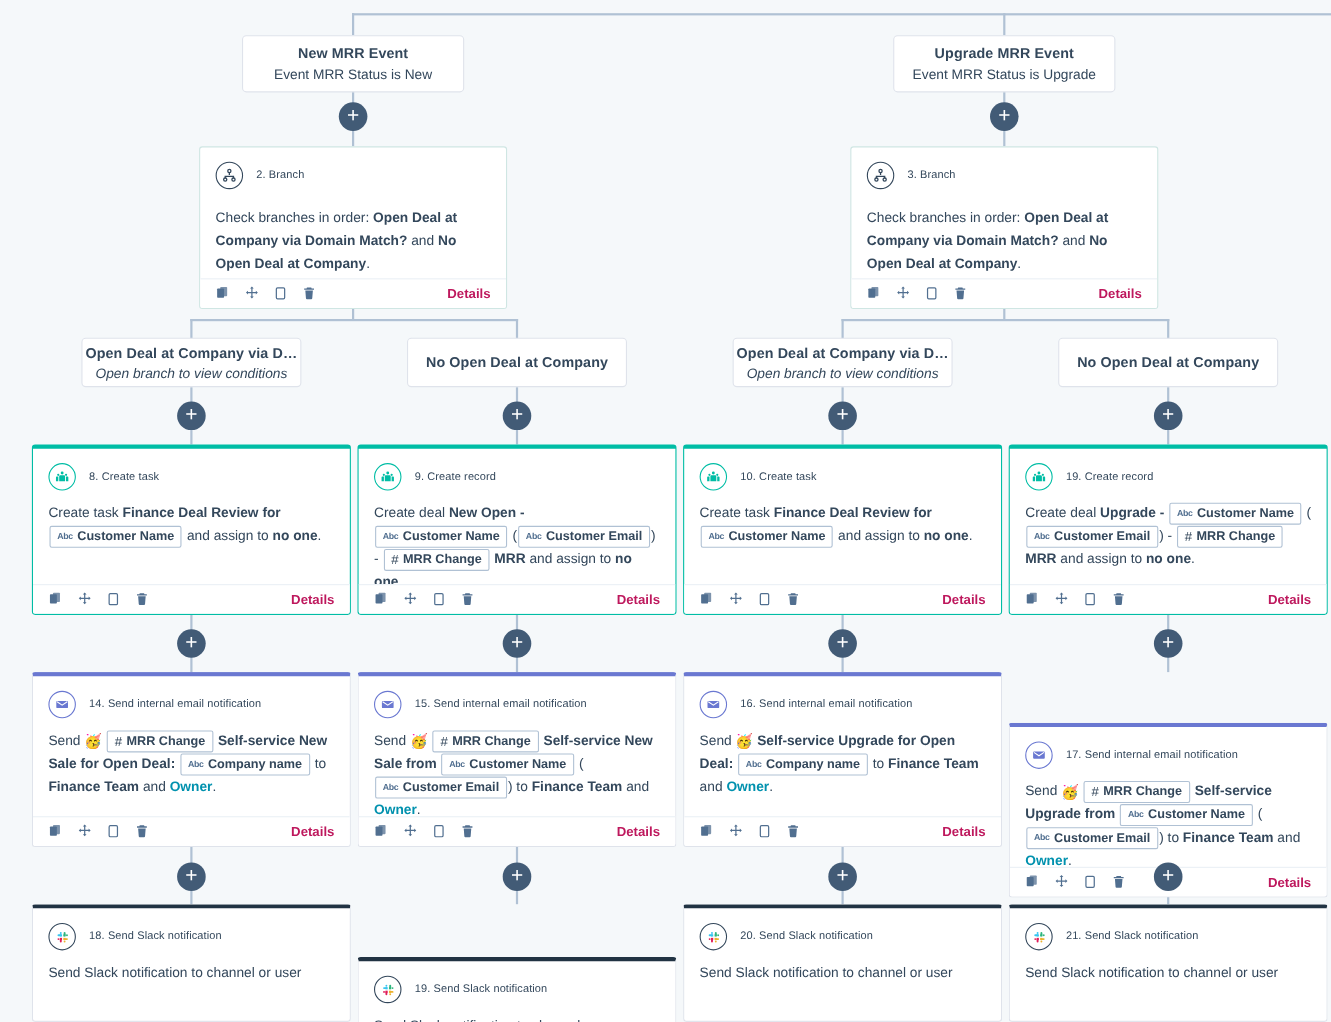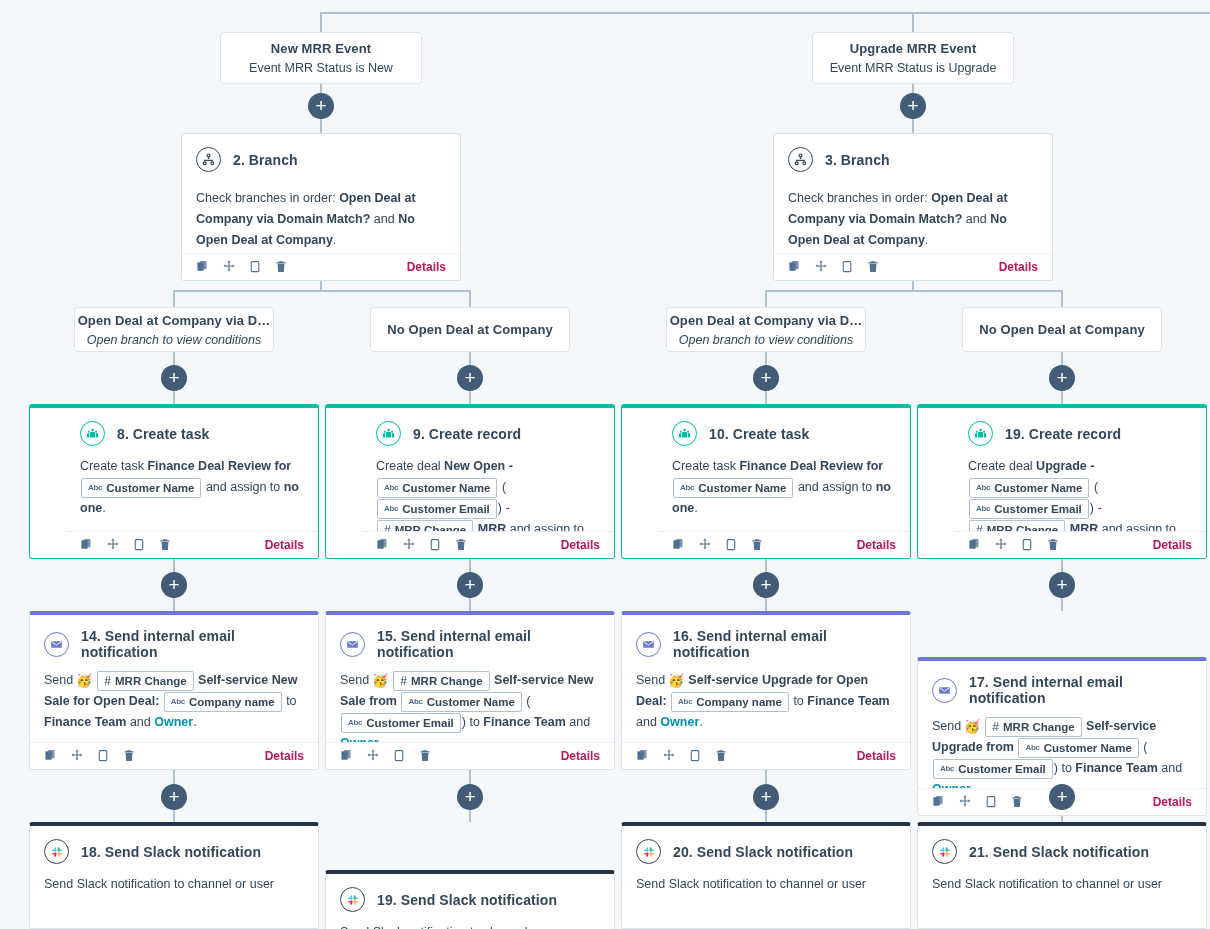--- a/index.html
+++ b/index.html
@@ -43,23 +43,23 @@
 
   
   .card {
     position:absolute; background:#fff;
     border:1px solid #dfe3eb;
     border-top-width:4px; border-top-style:solid;
     border-radius:3px; z-index:4; overflow:hidden;
     display:flex; flex-direction:column;
   }
   .card.sel { border-color:#00bda5; border-left-color:#00bda5;
-              border-right-color:#00bda5; border-bottom-color:#00bda5;padding-left:36px; }
+              border-right-color:#00bda5; border-bottom-color:#00bda5; }
   .card .hd { display:flex; align-items:center; padding:13px 14px 0 14px; }
-  .card .hd .ttl { font-size:14px; font-weight:700; color:#33475b; margin-left:12px; letter-spacing:.1px; }
+  .card .hd .ttl { font-size:10px; font-weight:400; color:#33475b; margin-left:12px; letter-spacing:.1px; }
   .card .body {
     padding:10px 14px 6px 14px; font-size:12.5px; line-height:21px;
     color:#33475b; flex:1; overflow:hidden;
   }
   .card .body .lnk { color:#0091ae; font-weight:700; }
   .card .ftr {
     border-top:1px solid #eaf0f6; padding:5px 14px 6px 14px;
     display:flex; align-items:center; justify-content:space-between;
     background:#fff;
   }

